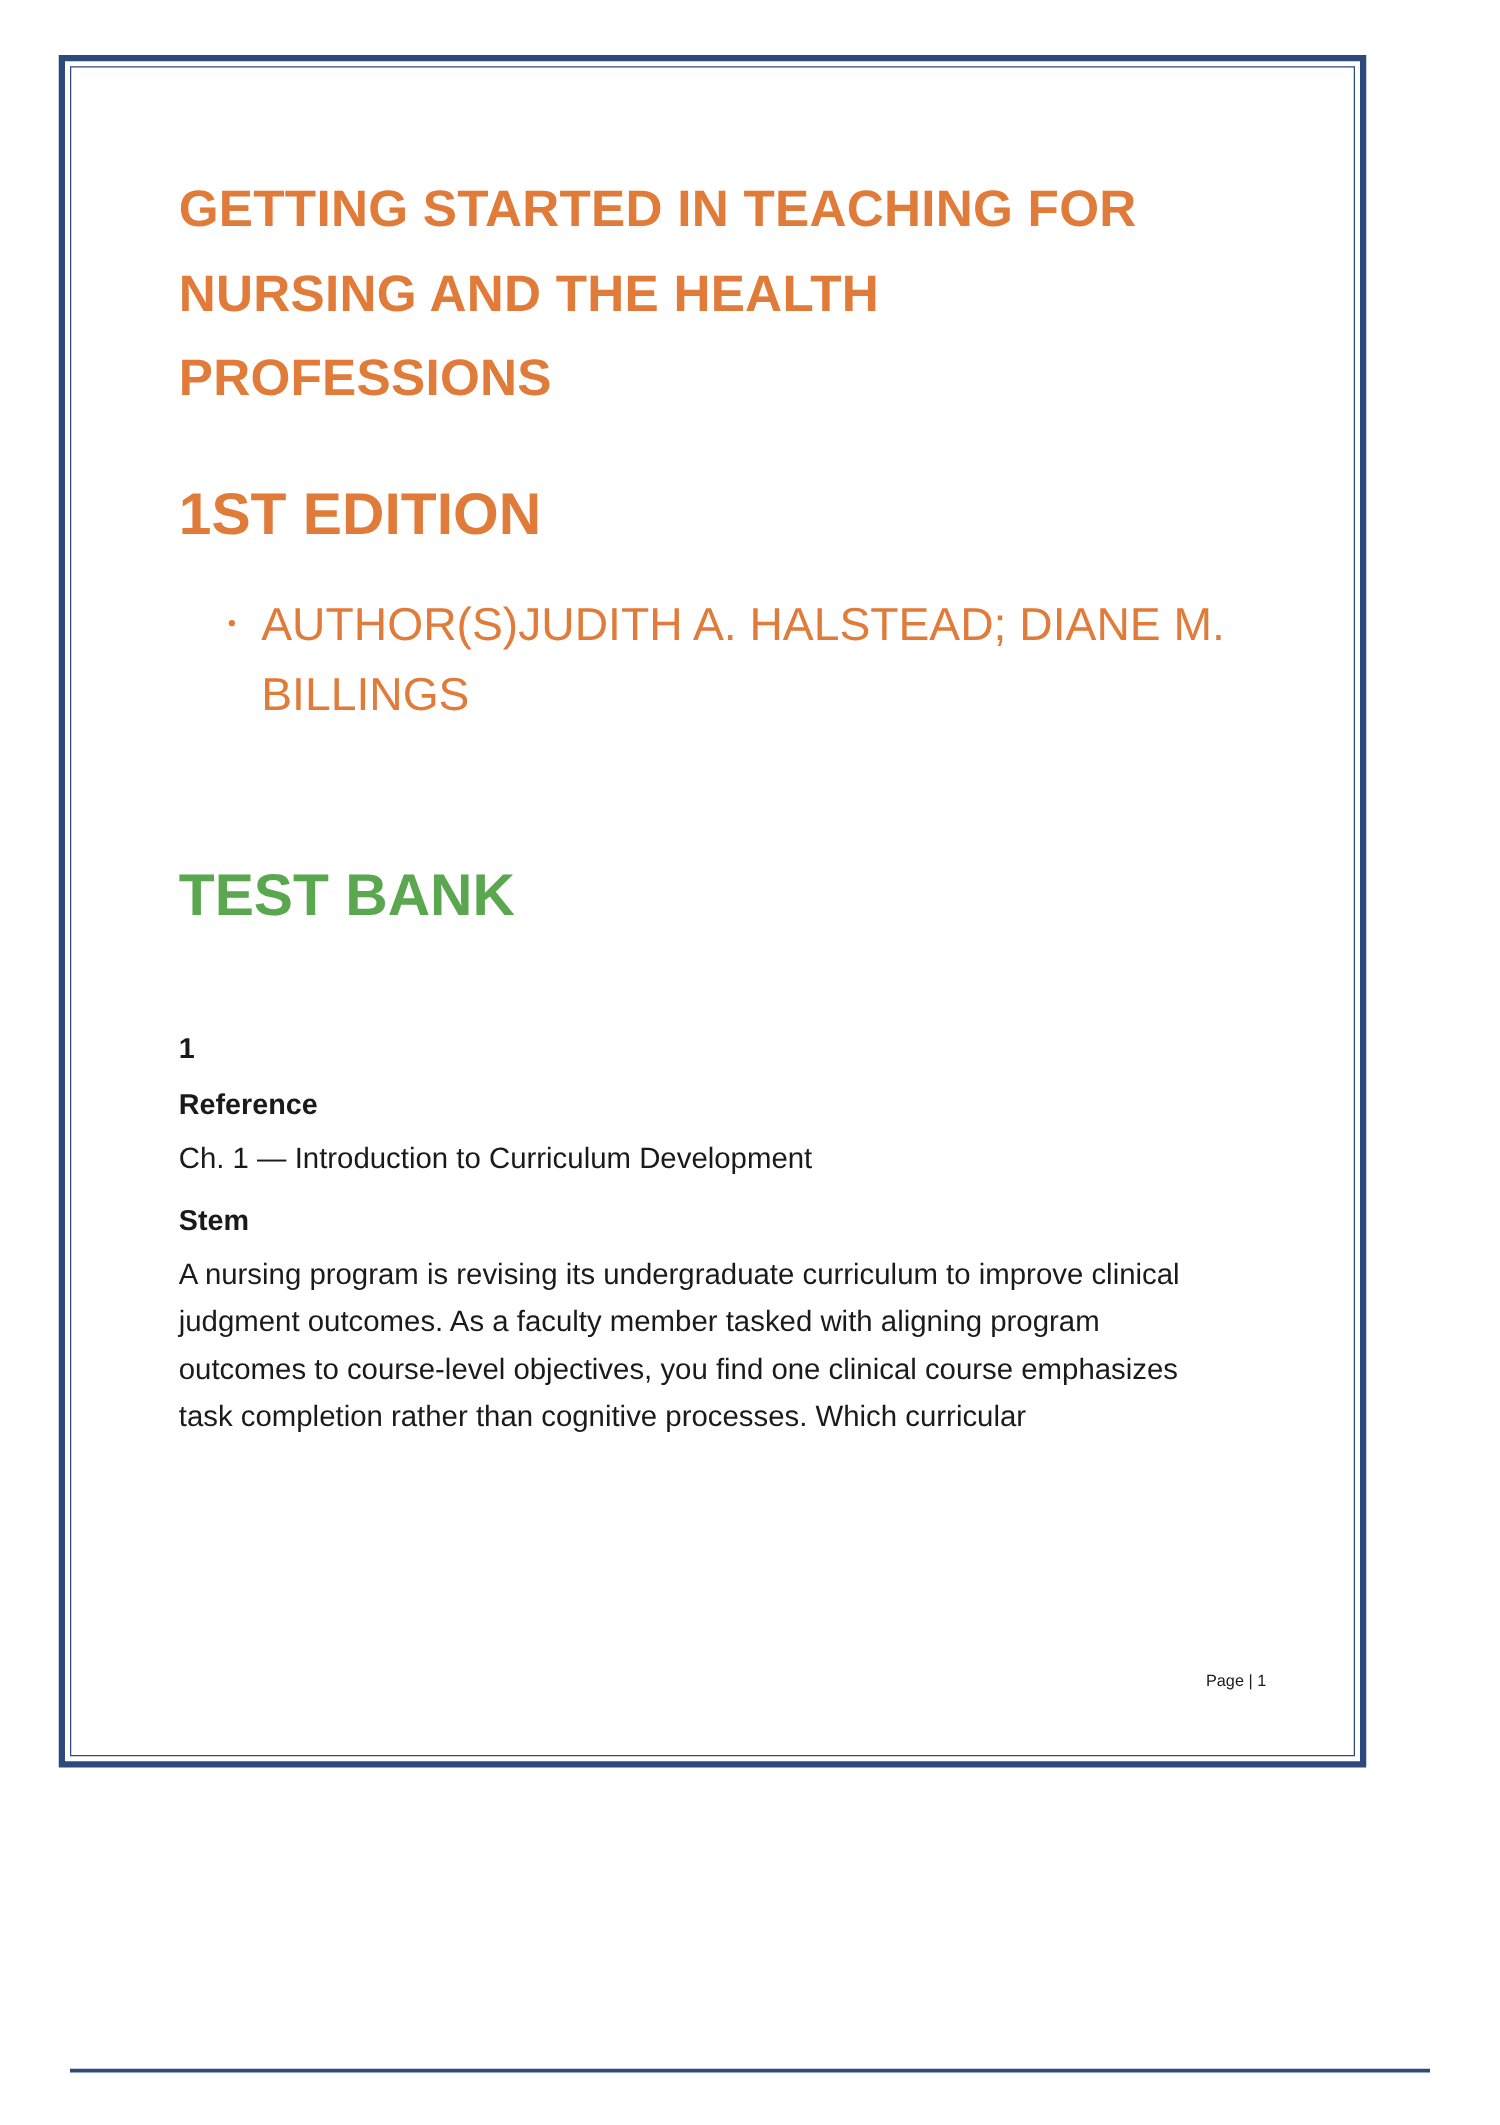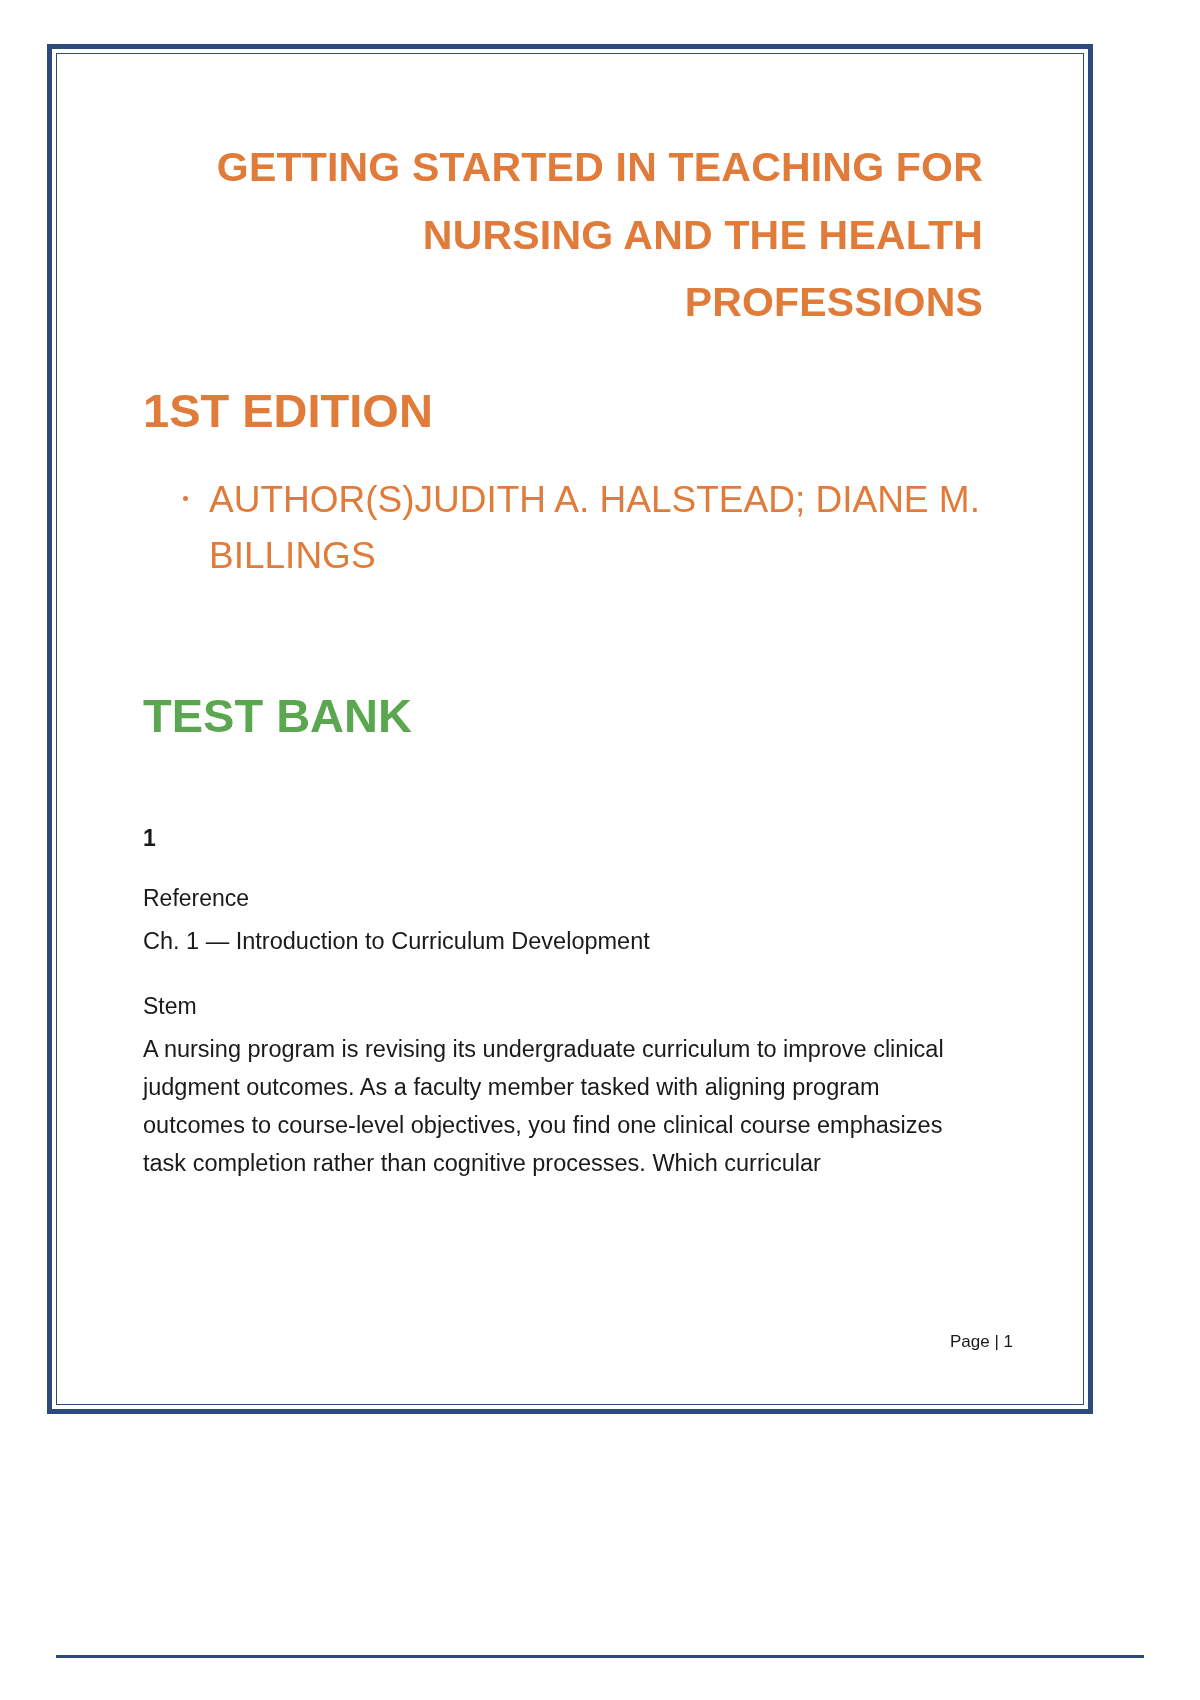--- a/index.html
+++ b/index.html
@@ -43,21 +43,20 @@
     width: 840px;
   }
 
   .title {
     color: #e07b39;
     font-size: 41px;
     font-weight: bold;
     line-height: 1.65;
     letter-spacing: 0.2px;
     margin: 0;
-    text-align: right;
   }
   .edition {
     color: #e07b39;
     font-size: 47px;
     font-weight: bold;
     line-height: 1.6;
     margin: 36px 0 0 0;
   }
   .authors-list {
     margin: 24px 0 0 0;
@@ -93,35 +92,35 @@
   .qnum {
     color: #1a1a1a;
     font-size: 23px;
     font-weight: bold;
     margin: 80px 0 0 0;
   }
 
   .field-label {
     color: #1a1a1a;
     font-size: 23px;
-    font-weight: normal;
-    margin: 33px 0 0 0;
+    font-weight: bold;
+    margin: 18px 0 0 0;
   }
   .field-text {
     color: #1a1a1a;
     font-size: 23.5px;
     line-height: 1.62;
     margin: 10px 0 0 0;
   }
 
   .page-footer {
     position: absolute;
     right: 70px;
     bottom: 52px;
-    font-size: 17px;
+    font-size: 13px;
     color: #1a1a1a;
   }
 
   .bottom-rule {
     position: absolute;
     left: 56px;
     top: 1655px;
     width: 1088px;
     height: 3px;
     background: #2e4a7d;

